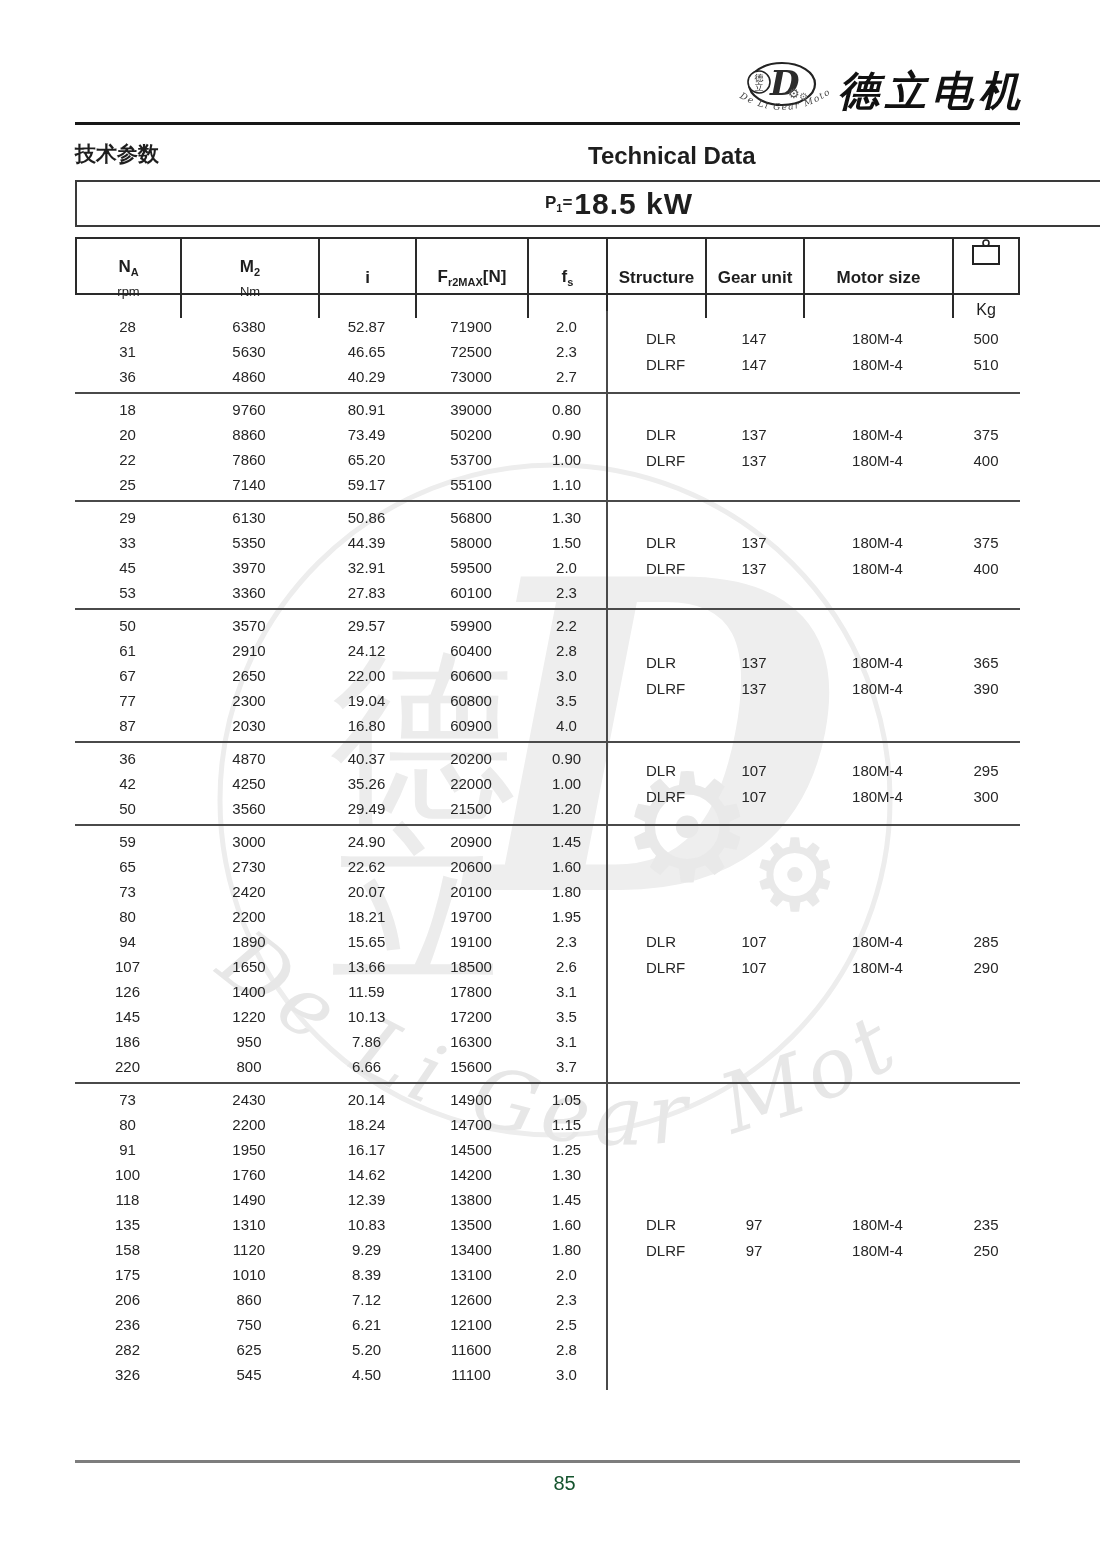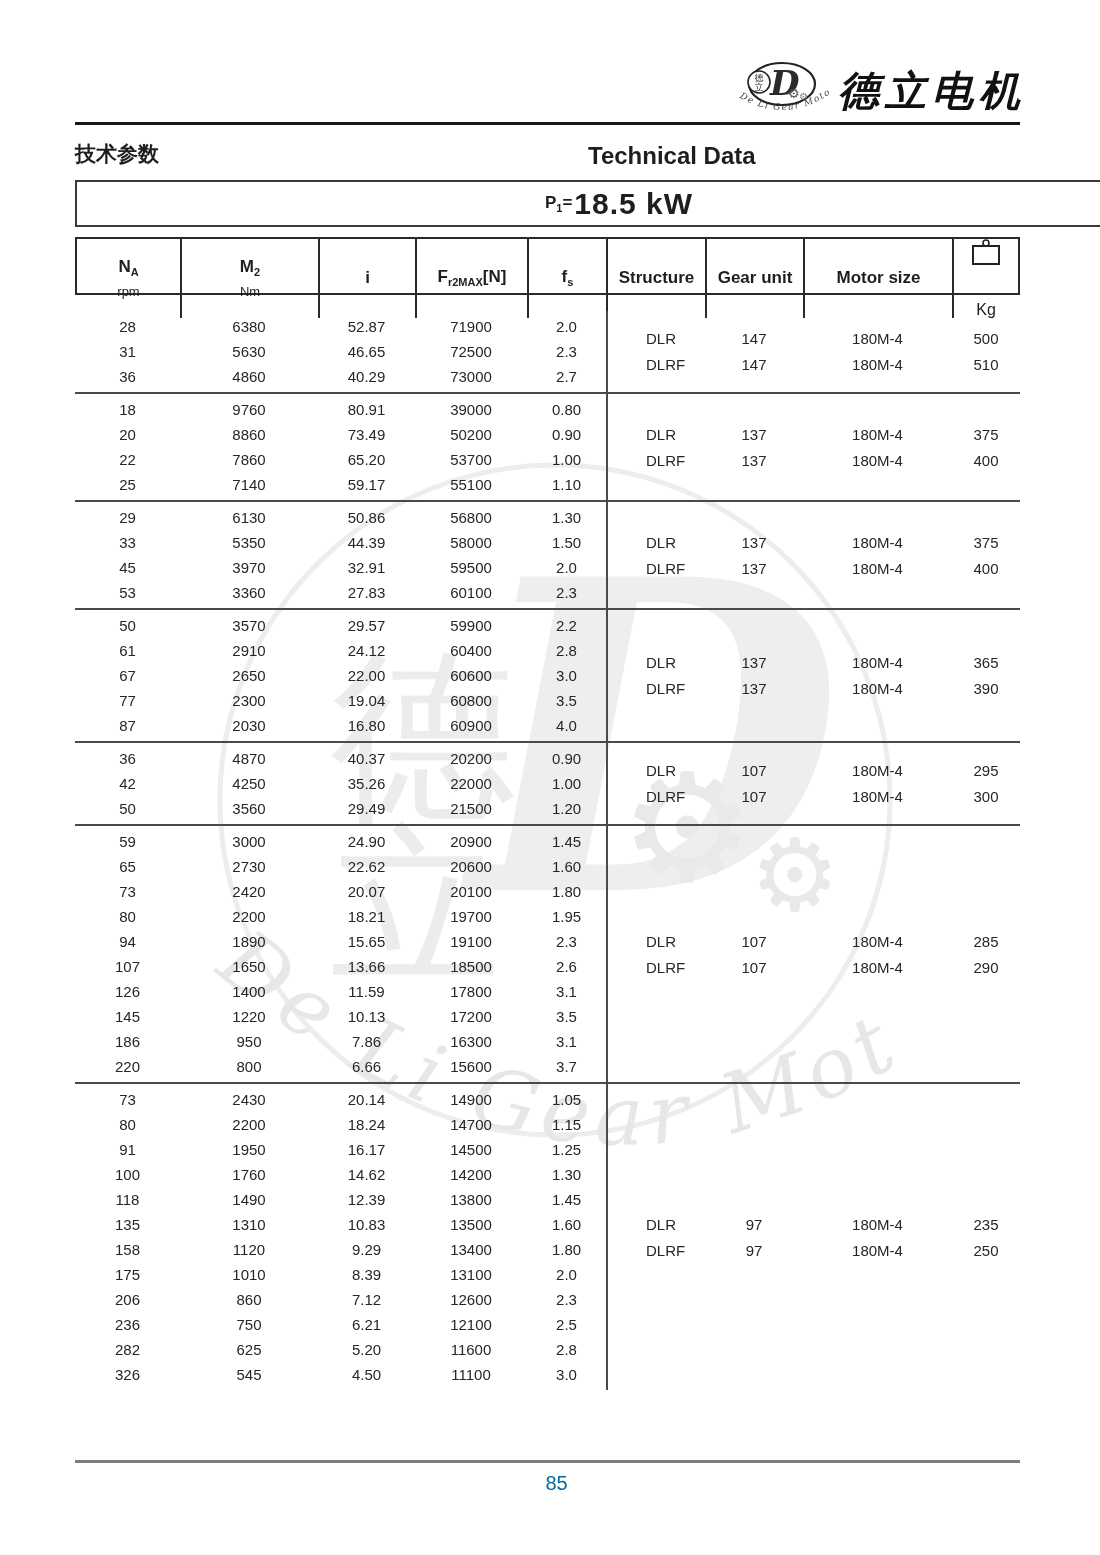--- a/index.html
+++ b/index.html
@@ -75,21 +75,21 @@
   .data-cell { text-align: center; font-size: 15px; color: #262626; }
   .struct-row {
     display: grid; grid-template-columns: 97px 98px 149px 68px;
     height: 26px; align-items: center;
   }
   .struct-cell { text-align: center; font-size: 15px; color: #262626; }
   .struct-cell.structure { text-align: left; padding-left: 38px; }
 
   
   .footer-rule { position: absolute; left: 75px; top: 1460px; width: 945px; height: 3px; background: #7d7d7d; z-index: 2; }
-  .page-number { position: absolute; left: 84px; top: 1472px; width: 945px; text-align: center; font-size: 20px; color: #0369a1; z-index: 2; }
+  .page-number { position: absolute; left: 92px; top: 1472px; width: 945px; text-align: center; font-size: 20px; color: #14532d; z-index: 2; }
 </style>
 </head>
 <body>
 
 <div class="page">
 
   <svg class="watermark" viewBox="0 0 1100 1555" width="1100" height="1555" aria-hidden="true">
     <circle cx="555" cy="800" r="335" fill="none" stroke="#ededed" stroke-width="5"></circle>
     <text x="330" y="800" font-size="185" fill="#ececec" font-family="'DejaVu Serif', serif">德</text>
     <text x="330" y="965" font-size="170" fill="#ececec" font-family="'DejaVu Serif', serif">立</text>

